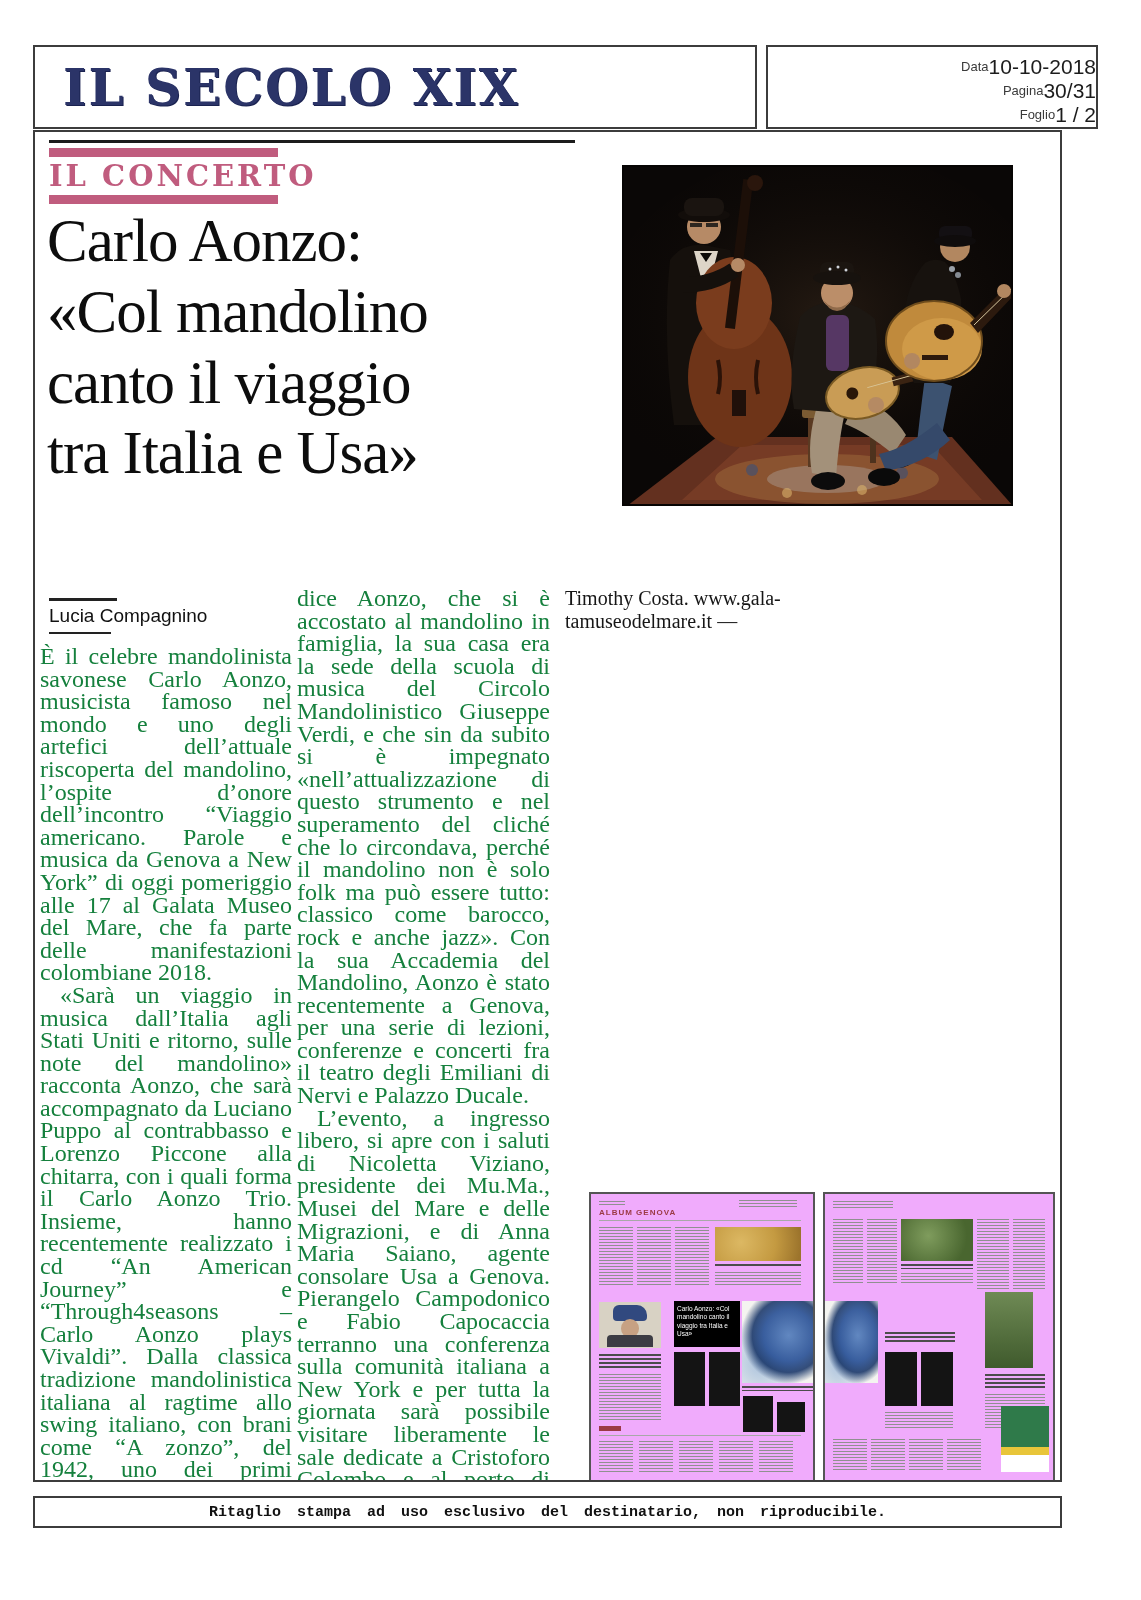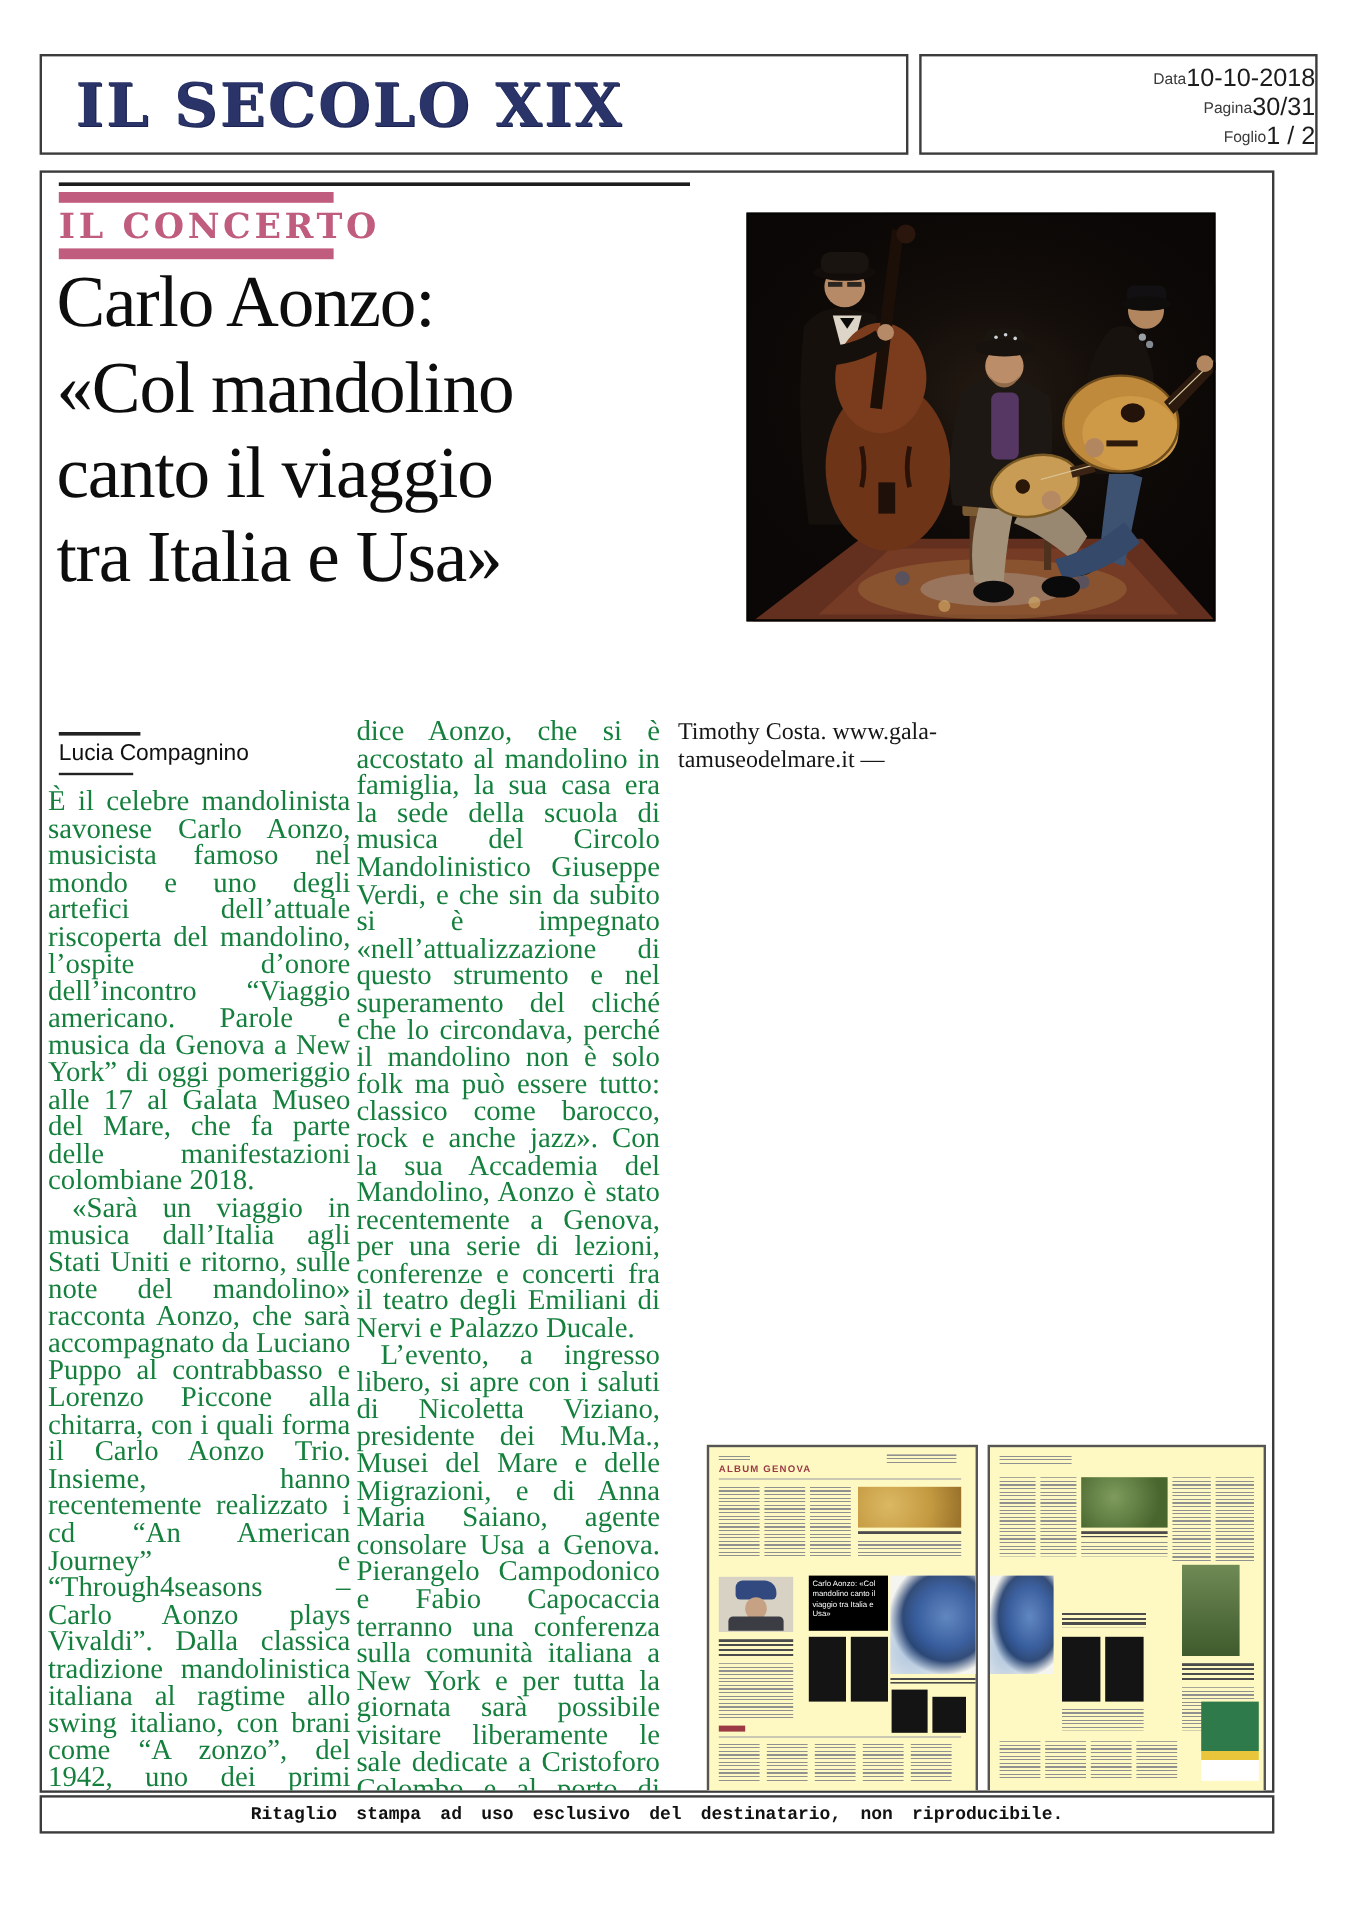--- a/index.html
+++ b/index.html
@@ -10,21 +10,21 @@
   
   #logo-box{left:33px;top:45px;width:724px;height:84px;display:flex;align-items:center;}
   #logo{font-family:"DejaVu Serif",serif;font-weight:bold;font-size:50px;letter-spacing:2px;
         color:#2b3468;padding-left:28px;text-shadow:1px 1px 0 #1a2250;}
   #meta-box{left:766px;top:45px;width:332px;height:84px;padding:7px 0 0 20px;text-align:right;}
   .meta-row{height:24px;line-height:24px;font-family:"Liberation Sans",sans-serif;}
   .meta-label{display:inline-block;width:74px;font-size:13px;color:#3a3a3a;vertical-align:middle;}
   .meta-value{font-size:21px;color:#1c1c1c;vertical-align:middle;}
 
   
-  #main-box{left:33px;top:142px;width:1029px;height:1352px;overflow:hidden;}
+  #main-box{left:33px;top:130px;width:1029px;height:1352px;overflow:hidden;}
   .abs{position:absolute;}
   #top-rule{left:14px;top:8px;width:526px;height:3px;background:#1c1c1c;}
   .pink-bar{left:14px;width:229px;height:9px;background:#c05c7e;}
   #kicker{left:14px;top:27px;font-family:"DejaVu Serif",serif;font-weight:bold;font-size:29px;
           letter-spacing:3px;color:#c05c7e;}
   #headline{left:12px;top:74px;width:585px;font-size:61px;line-height:1.16;color:#0d0d0d;
             white-space:pre-line;letter-spacing:-1px;}
   #standfirst{left:14px;top:392px;width:540px;font-style:italic;font-size:27px;line-height:1.3;
               color:#222;white-space:pre-line;}
   #byline-block{left:14px;top:466px;font-family:"Liberation Sans",sans-serif;}
@@ -41,21 +41,21 @@
                 white-space:pre-line;color:#161616;}
   #pullquote{left:540px;top:520px;width:300px;}
   #pullquote-bar{width:65px;height:9px;background:#a14e63;margin-bottom:15px;}
   #pullquote-text{font-weight:bold;font-size:25px;line-height:1.26;color:#131318;white-space:pre-line;}
 
   
   #photo{left:587px;top:33px;width:391px;height:341px;}
   #photo svg{display:block;}
 
   
-  .thumb{position:absolute;top:1060px;height:298px;border:2px solid #555;background:#fef9c3;
+  .thumb{position:absolute;top:1060px;height:298px;border:2px solid #555;background:#f0abfc;
          box-sizing:border-box;overflow:hidden;}
   #thumb-left{left:554px;width:226px;}
   #thumb-right{left:788px;width:232px;}
   .t{position:absolute;}
   .tl{background-image:repeating-linear-gradient(to bottom,#909090 0px,#909090 1px,transparent 1px,transparent 3px);}
   .tl-dark{background-image:repeating-linear-gradient(to bottom,#4c4c4c 0px,#4c4c4c 2px,transparent 2px,transparent 4px);}
   .tblack{background:#141414;}
   .album-head{font-family:"Liberation Sans",sans-serif;font-weight:bold;font-size:8px;color:#9b3a45;letter-spacing:1px;}
   .thin-rule{background:#a8a8a8;height:1px;}
   .yellow-img{background:radial-gradient(circle at 30% 45%,#dcb863,#c49a41 55%,#9c742c 95%);}

